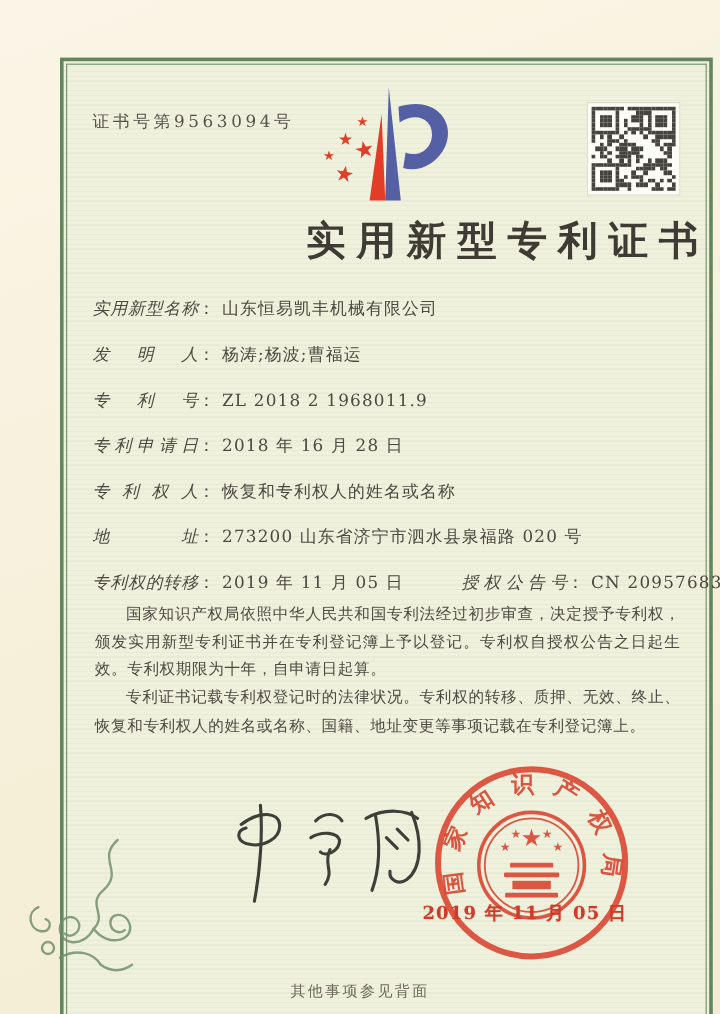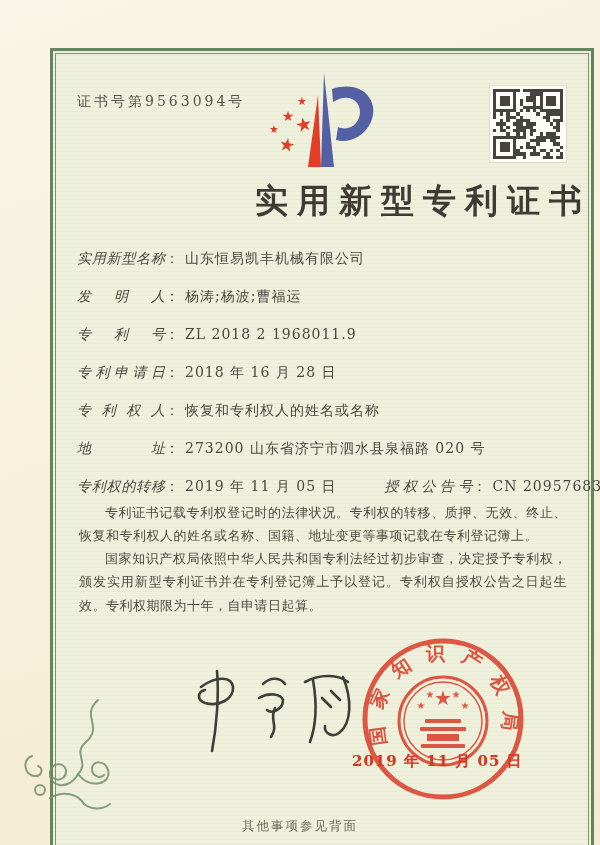--- a/index.html
+++ b/index.html
@@ -591,22 +591,22 @@
       <span class="field-value">2019 年 11 月 05 日</span>
       <span class="grant-col2">
         <span class="field-label">授权公告号</span>
           <span class="field-colon">：</span>
         <span class="field-value">CN 209576834 U</span>
       </span>
     </div>
   </div>
 
   <div class="paras">
+    <p>国家知识产权局依照中华人民共和国专利法经过初步审查，决定授予专利权，颁发实用新型专利证书并在专利登记簿上予以登记。专利权自授权公告之日起生效。专利权期限为十年，自申请日起算。</p>
     <p>专利证书记载专利权登记时的法律状况。专利权的转移、质押、无效、终止、恢复和专利权人的姓名或名称、国籍、地址变更等事项记载在专利登记簿上。</p>
-    <p>国家知识产权局依照中华人民共和国专利法经过初步审查，决定授予专利权，颁发实用新型专利证书并在专利登记簿上予以登记。专利权自授权公告之日起生效。专利权期限为十年，自申请日起算。</p>
   </div>
 
 
   <div class="signature">
     <svg width="190" height="95" viewBox="0 0 190 95" fill="none" stroke="#3c4038" stroke-width="2.6" stroke-linecap="round">
       <path d="M30,24 C46,12 61,14 62,24 C63,36 48,44 34,40 C26,37 26,29 34,27"></path>
       <path d="M46,8 C48,30 46,62 41,88"></path>
       <path d="M92,21 C100,13 110,15 114,21"></path>
       <path d="M88,35 C98,29 110,31 112,37 C112,47 100,51 96,47"></path>
       <path d="M104,45 C98,58 108,62 100,74"></path>

